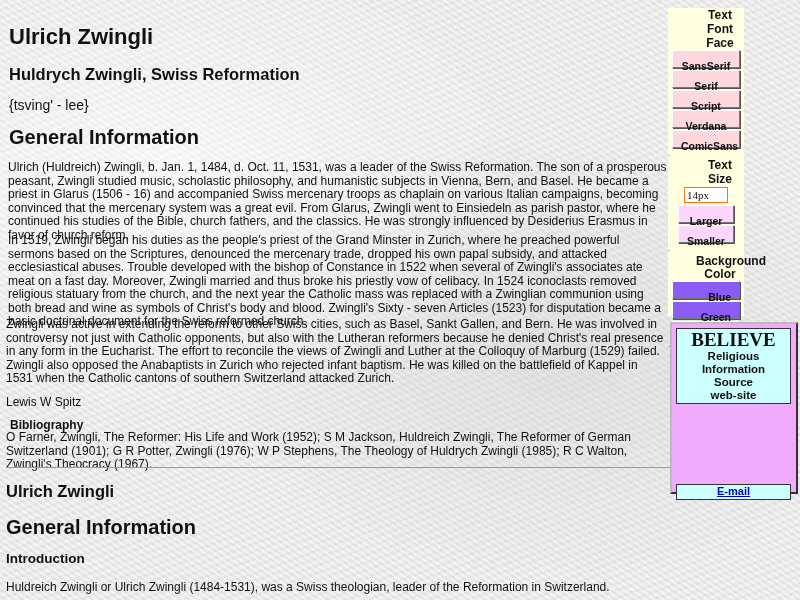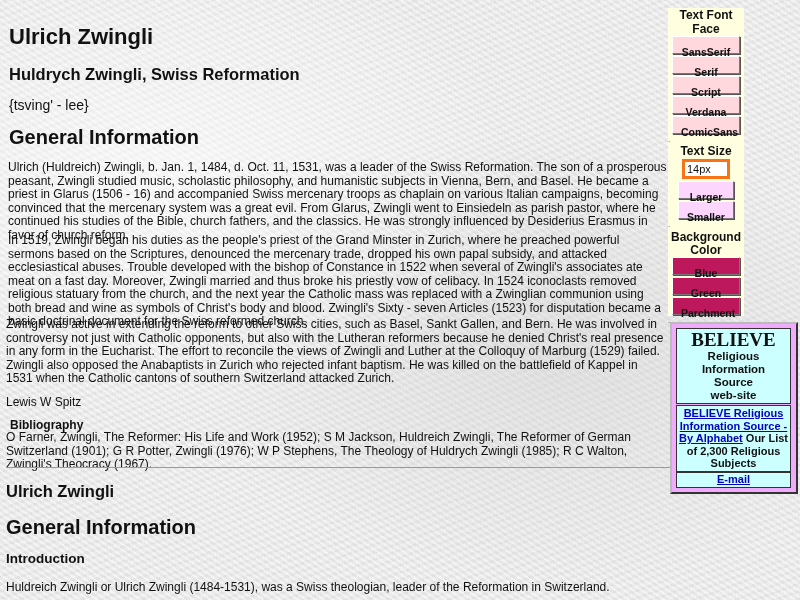--- a/index.html
+++ b/index.html
@@ -29,49 +29,49 @@
   .biblio { position: absolute; top: 113px; left: 0; font-size: 12px; line-height: 13.5px; width: 660px; }
   hr.divider { position: absolute; top: 467px; left: 6px; width: 792px; border: 0; border-top: 1px solid #9a9a9a; margin: 0; }
   .lower { position: absolute; left: 6px; top: 480px; }
   .lower .t1 { position: absolute; top: 2px; left: 0; font-size: 16.5px; font-weight: bold; white-space: nowrap; }
   .lower .t2 { position: absolute; top: 36px; left: 0; font-size: 20px; font-weight: bold; white-space: nowrap; }
   .lower .t3 { position: absolute; top: 71px; left: 0; font-size: 13.5px; font-weight: bold; white-space: nowrap; }
   .lower .t4 { position: absolute; top: 100px; left: 0; font-size: 12px; white-space: nowrap; }
 
   
   .ctrl { position: absolute; left: 668px; top: 8px; width: 76px; height: 308px; background: #ffffe0; }
-  .ctrl .lbl { font-size: 12px; font-weight: bold; text-align: center; color: #111; }
+  .ctrl .lbl { font-size: 12px; font-weight: bold; text-align: center; color: #111; padding-left: 28px; }
   .btn {
     display: block; width: 68px; height: 15px; margin: 0 auto 2px auto;
     font-family: "Liberation Sans", sans-serif; font-size: 10.5px; font-weight: bold; color: #111;
     border: 1px solid; border-color: #fff #777 #777 #fff; box-shadow: 1px 1px 0 #555;
     padding: 8px; text-align: center; line-height: 14px; cursor: pointer;
   }
   .btn.pink { background: #ffd8de; }
   .btn.violet { background: #fcd6fc; width: 56px; text-align: center; }
-  .btn.cyan { background: #be185d; }
+  .btn.cyan { background: #8b5cf6; text-align: right; }
   .dot { font-size: 8px; line-height: 8px; height: 8px; padding-left: 0; color: #333; }
   .size-input {
-    display: block; width: 38px; height: 14px; margin: 1px auto 2px auto; border: 3px solid #f97316;
-    background: #fff; font-family: Liberation Sans, sans-serif; font-size: 11px; padding: 0 2px; color:#111;
+    display: block; width: 38px; height: 14px; margin: 1px auto 2px auto; border: 1px solid #f97316;
+    background: #fff; font-family: Liberation Serif, serif; font-size: 11px; padding: 0 2px; color:#111;
   }
   .print-note { font-size: 11px; text-align: center; color: #111; }
 
   
   .believe {
     position: absolute; left: 670px; top: 322px; width: 124px; height: 168px;
     background: #f0abfc; border: 2px solid; border-color: #bbb #333 #333 #bbb;
   }
   .believe .cell {
     position: absolute; left: 4px; width: 113px; background: #ccffff; border: 1px solid #333;
     text-align: center; font-weight: bold; color: #111;
   }
   .believe .c1 { top: 4px; height: 74px; }
   .believe .c2 { top: 81px; height: 64px; }
-  .believe .c3 { top: 148px; height: 14px; text-align: center; }
+  .believe .c3 { top: 160px; height: 14px; text-align: center; }
   .believe .logo { font-family: "Liberation Serif", serif; font-size: 19px; font-weight: bold; line-height: 20px; margin-top: 1px; }
   .believe .sub { font-size: 11.5px; line-height: 13px; }
   .believe .c2 { font-size: 11px; line-height: 12.5px; padding-top: 1px; }
   .believe a { color: #0000c0; text-decoration: underline; }
   .believe .c3 { font-size: 11px; line-height: 13px; }
 </style>
 </head>
 <body>
 
 <div class="main-top">
@@ -125,20 +125,16 @@
 </div>
 
 <div class="believe">
   <div class="cell c1">
     <div class="logo">BELIEVE</div>
     <div class="sub">Religious</div>
     <div class="sub">Information</div>
     <div class="sub">Source</div>
     <div class="sub">web-site</div>
   </div>
-  <div class="cell c2">
-    <a href="#">BELIEVE Religious Information Source - By Alphabet</a>
-    <span>Our List of 2,300 Religious Subjects</span>
-  </div>
   <div class="cell c3">
     <a href="#">E-mail</a>
   </div>
 </div>
 
 </body></html>

